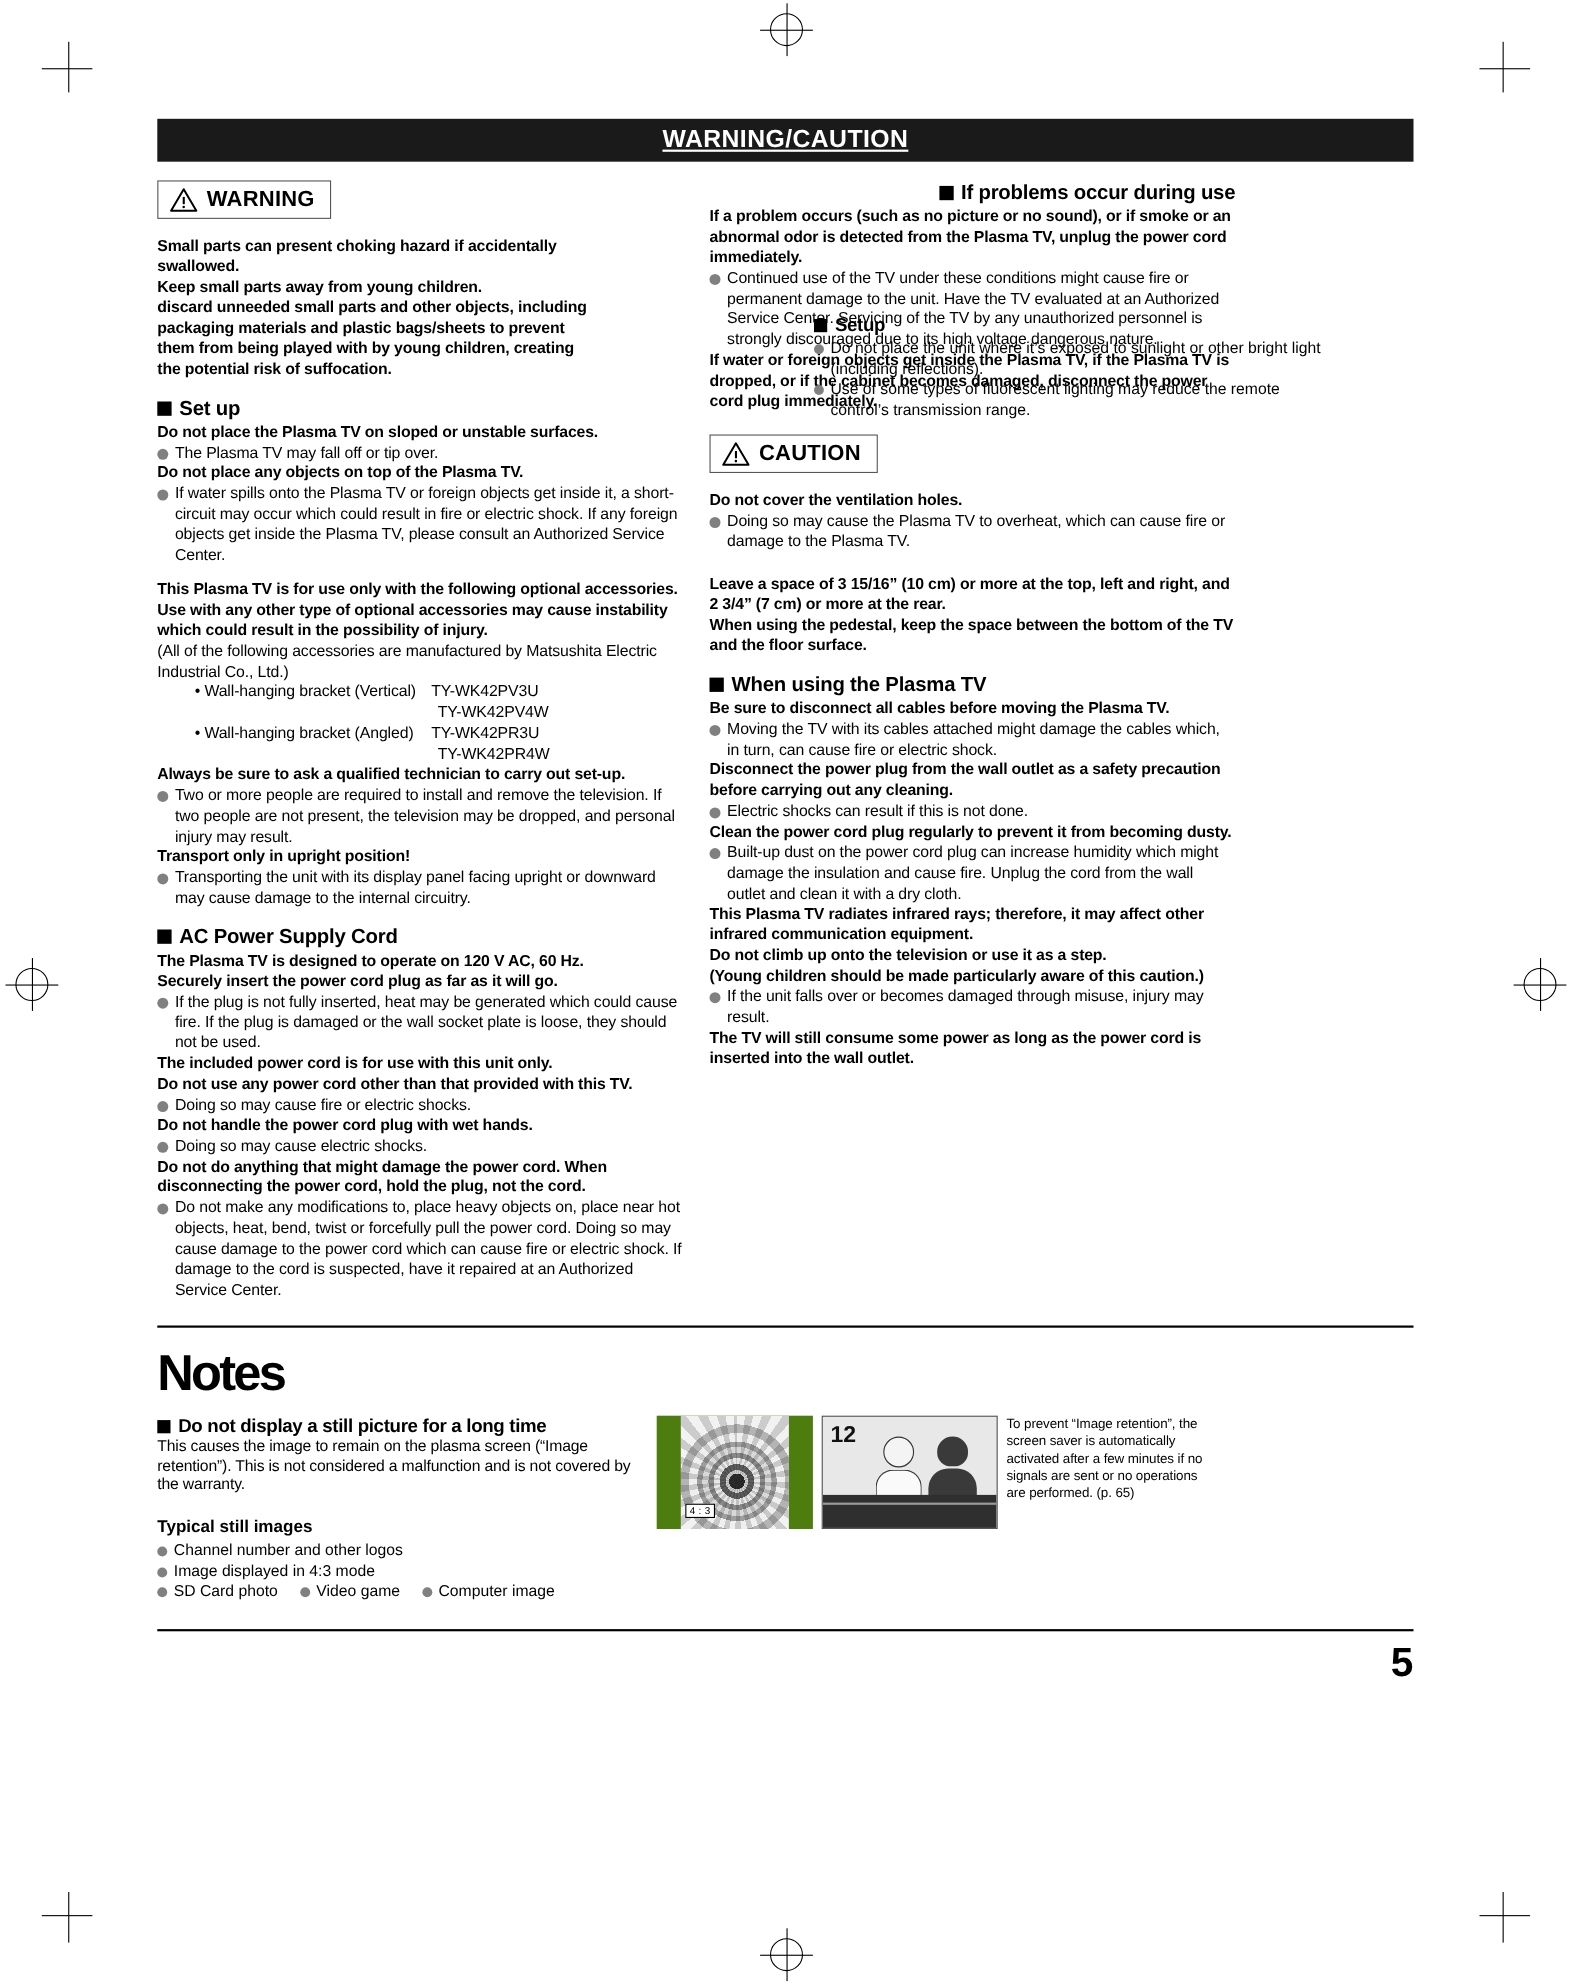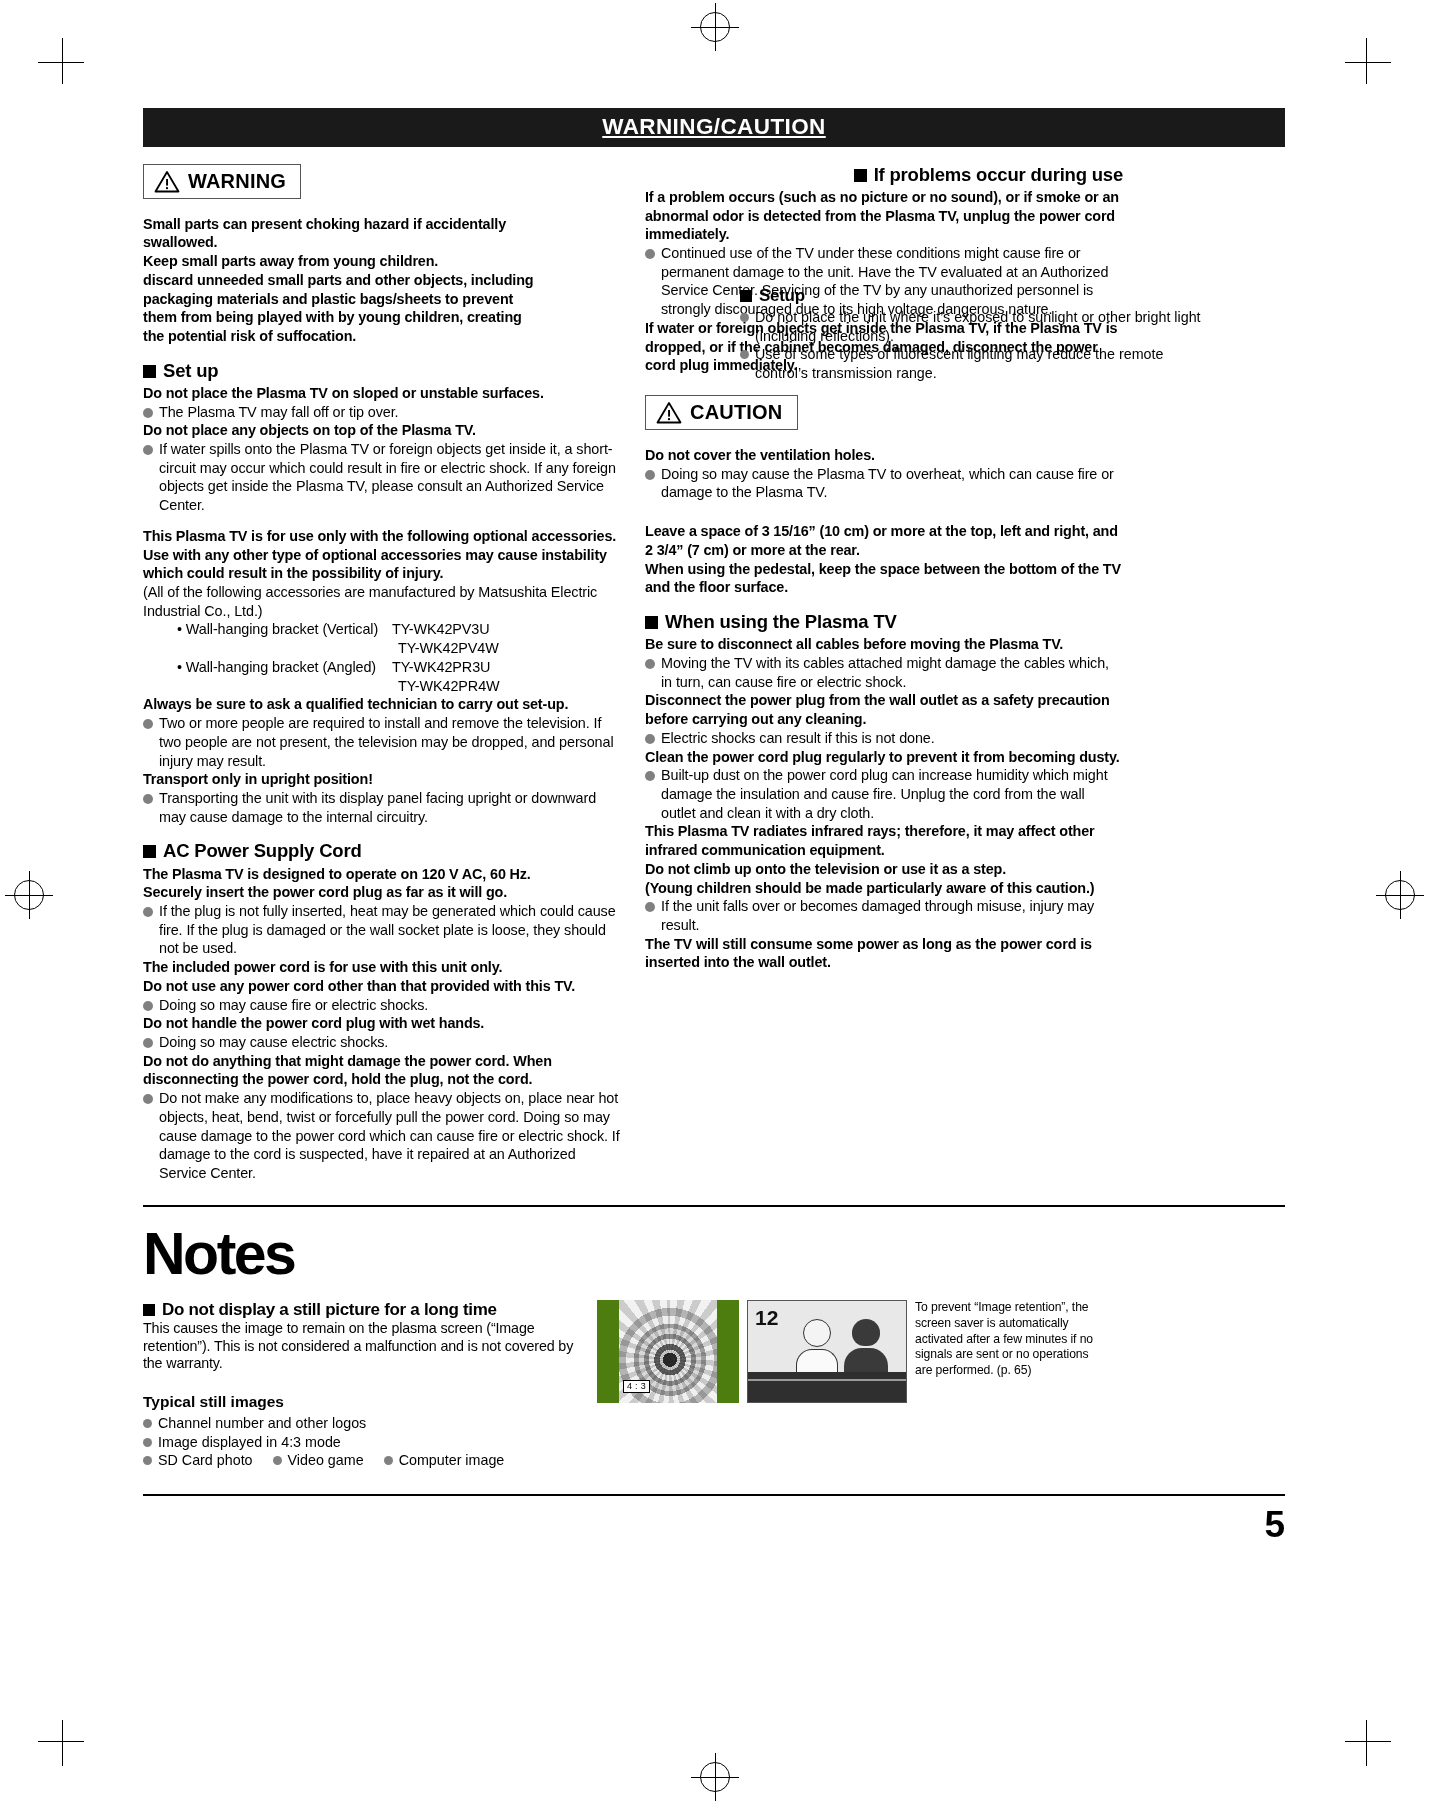--- a/index.html
+++ b/index.html
@@ -139,21 +139,21 @@
   .acc-row .model { }
   .acc-cont { margin-left: 221px; }
 
   
   .rule {
     border-top: 2.2px solid #000;
     margin-top: 22px;
   }
   .notes-title {
     font-weight: bold;
-    font-size: 59px;
+    font-size: 46px;
     line-height: 1;
     letter-spacing: -2.5px;
     margin: 18px 0 16px 0;
   }
   .notes-body { display: flex; gap: 14px; }
   .notes-left { width: 440px; }
   .notes-right { flex: 1 1 auto; display: flex; gap: 8px; }
 
   .nh {
     font-weight: bold;

